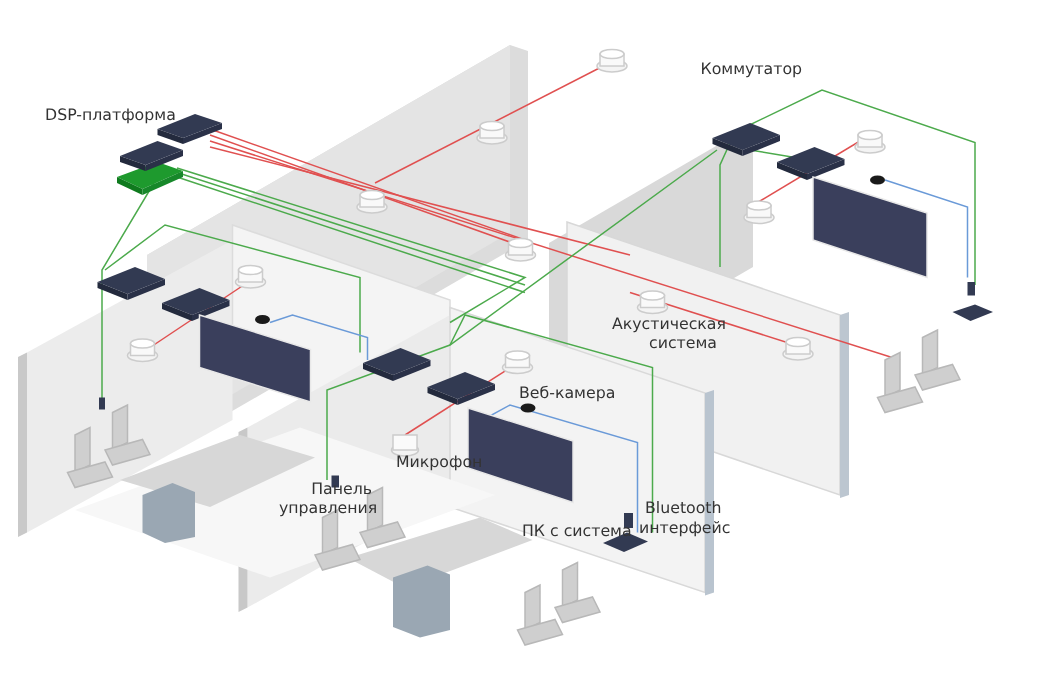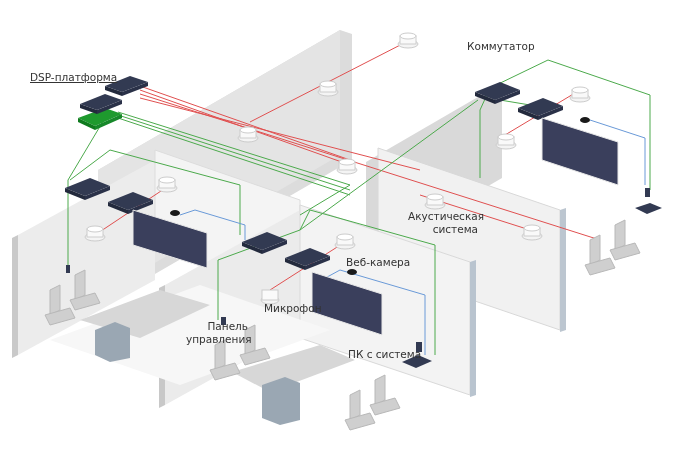--- a/index.html
+++ b/index.html
@@ -243,26 +243,30 @@
           <polygon points="590,240 600,235 600,260 590,265"></polygon>
           <polygon points="585,265 610,258 615,268 590,275"></polygon>
         </g>
     <g>
           <polygon points="615,225 625,220 625,245 615,250"></polygon>
           <polygon points="610,250 635,243 640,253 615,260"></polygon>
         </g>
   </g>
 </svg>
 
-<div class="lbl" style="left:30px;top:71px;text-decoration:underline;">DSP-платформа</div>
+<div class="lbl" style="left:30px;top:71px;">DSP-платформа</div>
 <div class="lbl" style="left:467px;top:40px;">Коммутатор</div>
 <div class="lbl c" style="left:408px;top:210px;width:70px;">
   <div>Акустическая</div>
   <div>система</div>
 </div>
 <div class="lbl" style="left:346px;top:256px;">Веб-камера</div>
 <div class="lbl" style="left:264px;top:302px;">Микрофон</div>
 <div class="lbl c" style="left:186px;top:320px;width:62px;">
   <div>Панель</div>
   <div>управления</div>
 </div>
 <div class="lbl" style="left:348px;top:348px;">ПК с система</div>
+<div class="lbl c" style="left:426px;top:333px;width:55px;">
+  <div>Bluetooth</div>
+  <div>интерфейс</div>
+</div>
 </div>
 
 </body></html>

